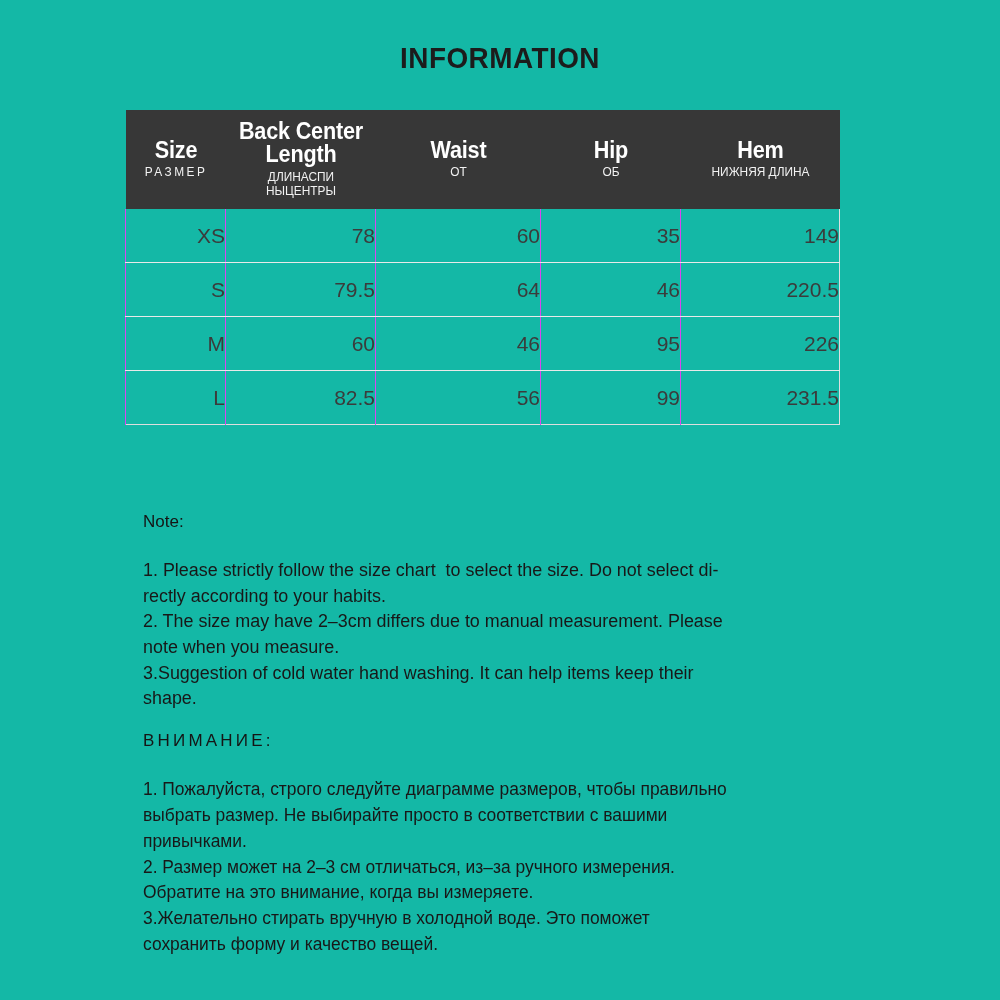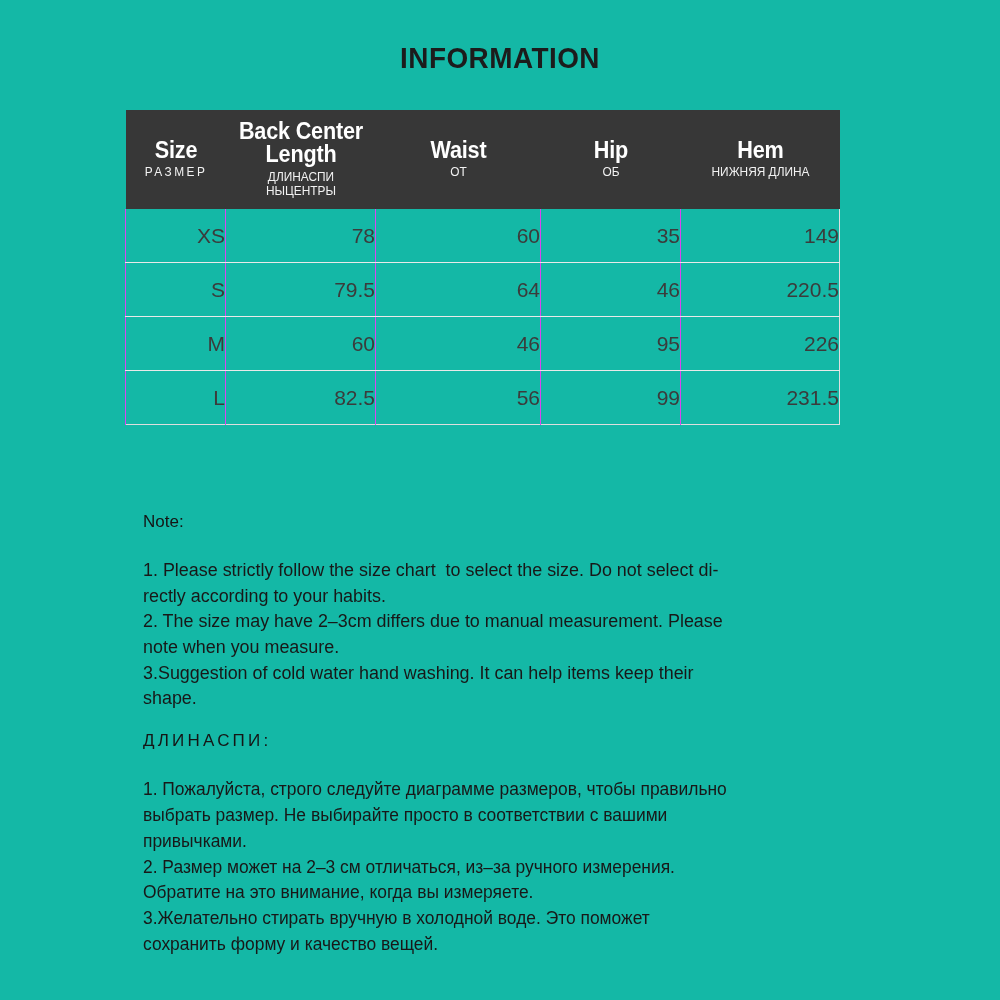--- a/index.html
+++ b/index.html
@@ -216,21 +216,21 @@
         <div class="note-line">1. Please strictly follow the size chart  to select the size. Do not select di-
 rectly according to your habits.</div>
         <div class="note-line">2. The size may have 2–3cm differs due to manual measurement. Please
 note when you measure.</div>
         <div class="note-line">3.Suggestion of cold water hand washing. It can help items keep their
 shape.</div>
       </div>
   </div>
 
   <div class="notes-block" id="note-ru">
-    <div class="note-heading spaced">ДЛИНАСПИ:</div>
+    <div class="note-heading spaced">ВНИМАНИЕ:</div>
     <div>
         <div class="note-line ru">1. Пожалуйста, строго следуйте диаграмме размеров, чтобы правильно
 выбрать размер. Не выбирайте просто в соответствии с вашими
 привычками.</div>
         <div class="note-line ru">2. Размер может на 2–3 см отличаться, из–за ручного измерения.
 Обратите на это внимание, когда вы измеряете.</div>
         <div class="note-line ru">3.Желательно стирать вручную в холодной воде. Это поможет
 сохранить форму и качество вещей.</div>
       </div>
   </div>

